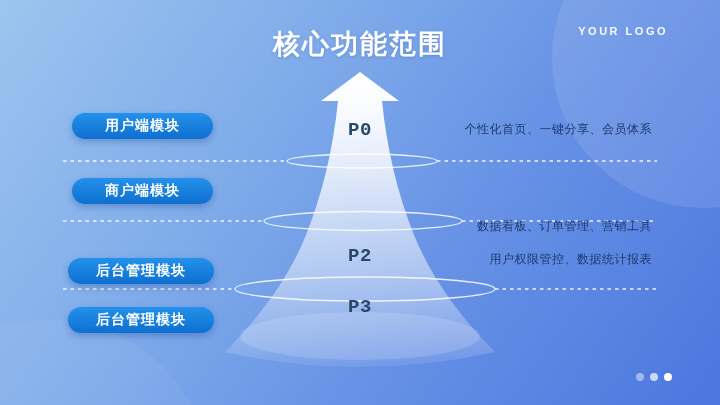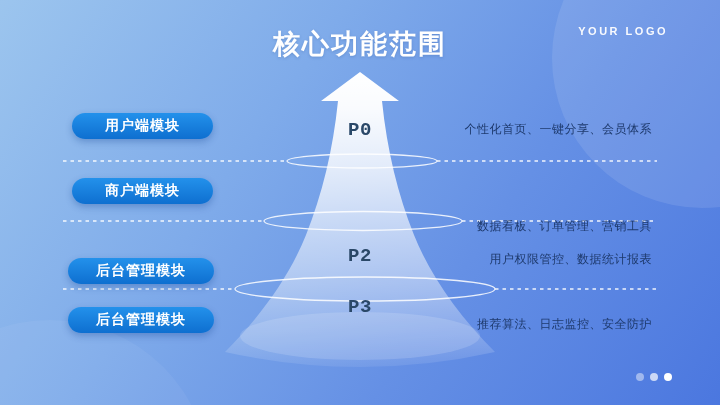--- a/index.html
+++ b/index.html
@@ -115,21 +115,20 @@
     <span>后台管理模块</span>
   </div>
 
   <div class="plabel plabel-0">P0</div>
   <div class="plabel plabel-2">P2</div>
   <div class="plabel plabel-3">P3</div>
 
   <div class="desc desc-0">个性化首页、一键分享、会员体系</div>
   <div class="desc desc-1">数据看板、订单管理、营销工具</div>
   <div class="desc desc-2">用户权限管控、数据统计报表</div>
-  <div class="desc desc-3">推荐算法、日志监控、安全防护</div>
 
   <div class="dots">
     <span class="dot dot-0"></span>
     <span class="dot dot-1"></span>
     <span class="dot dot-2"></span>
   </div>
 
 </div>
 
 </body></html>

